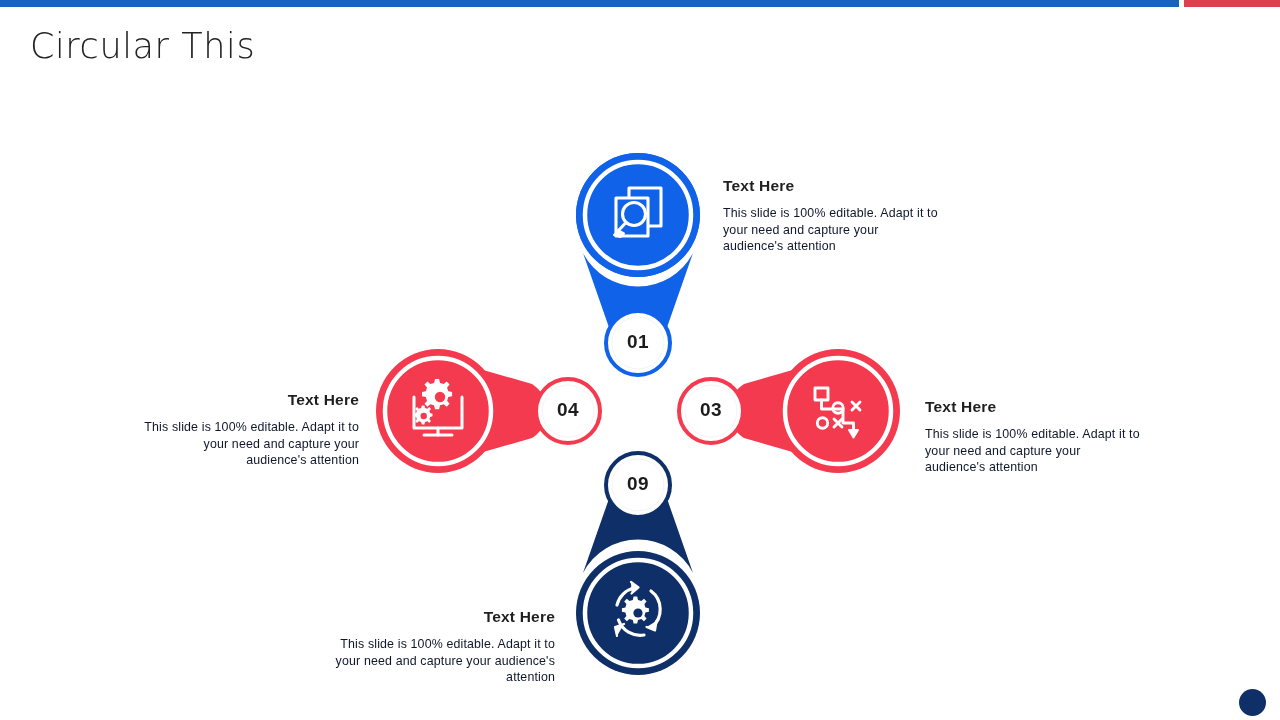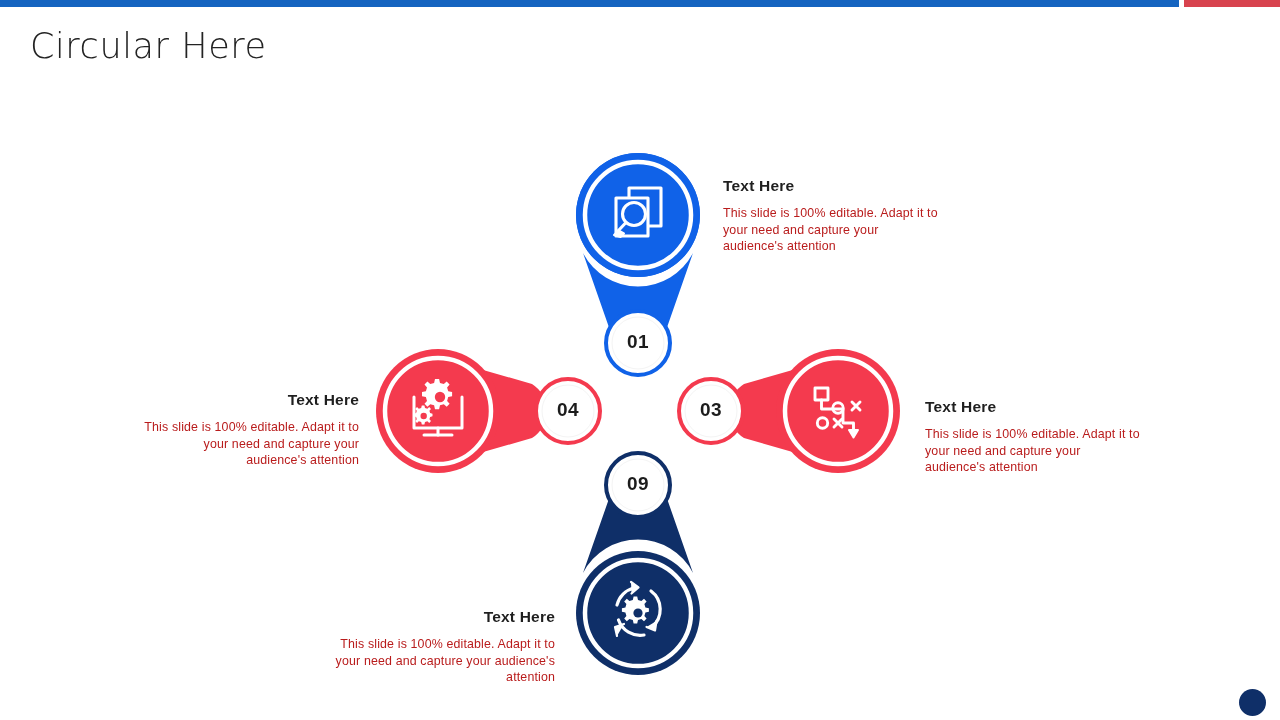--- a/index.html
+++ b/index.html
@@ -84,21 +84,21 @@
     font-size: 15.5px;
     font-weight: bold;
     color: #1f1f1f;
     letter-spacing: 0.2px;
     margin-bottom: 10px;
     white-space: nowrap;
   }
   .tb-body {
     font-size: 12.4px;
     line-height: 16.5px;
-    color: #b91c1c;
+    color: #0f172a;
     letter-spacing: 0.15px;
   }
   .tb-1 { left: 723px; top: 137px; width: 218px; text-align: left; }
   .tb-2 { left: 925px; top: 358px; width: 215px; text-align: left; }
   .tb-3 { left: 330px; top: 568px; width: 225px; text-align: right; }
   .tb-4 { left: 143px; top: 351px; width: 216px; text-align: right; }
 
   
   .corner-dot {
     position: absolute;
@@ -109,21 +109,21 @@
     border-radius: 50%;
     background: #0f2f68;
   }
 </style>
 </head>
 <body>
 
 <div class="topbar topbar-blue"></div>
 <div class="topbar topbar-red"></div>
 
-<div class="page-title">Circular Here</div>
+<div class="page-title">Circular This</div>
 
 <div class="stage">
   <svg width="1280" height="720" viewBox="0 0 1280 720" xmlns="http://www.w3.org/2000/svg">
 
     <g>
       <path d="M 638 137
                A 62 62 0 1 1 637.9 137
                Z" fill="#1062e8"></path>
 
       <path d="M 583 237

